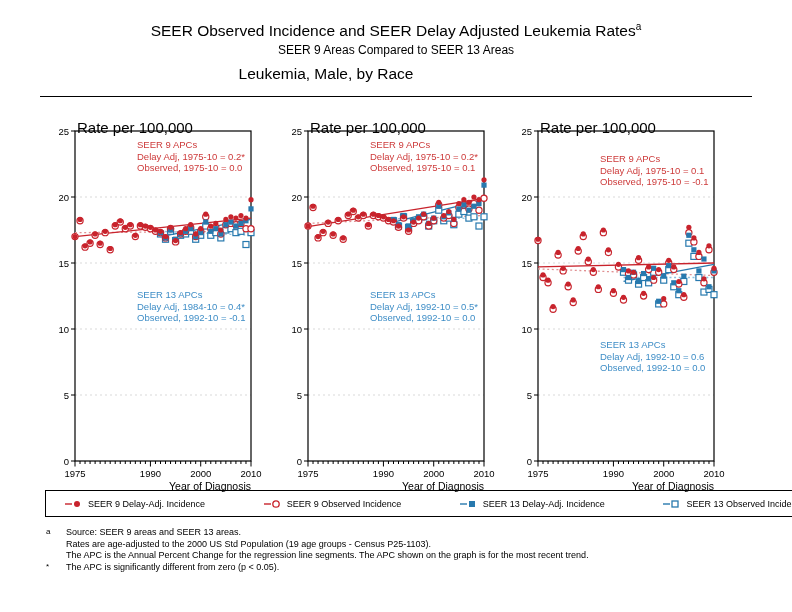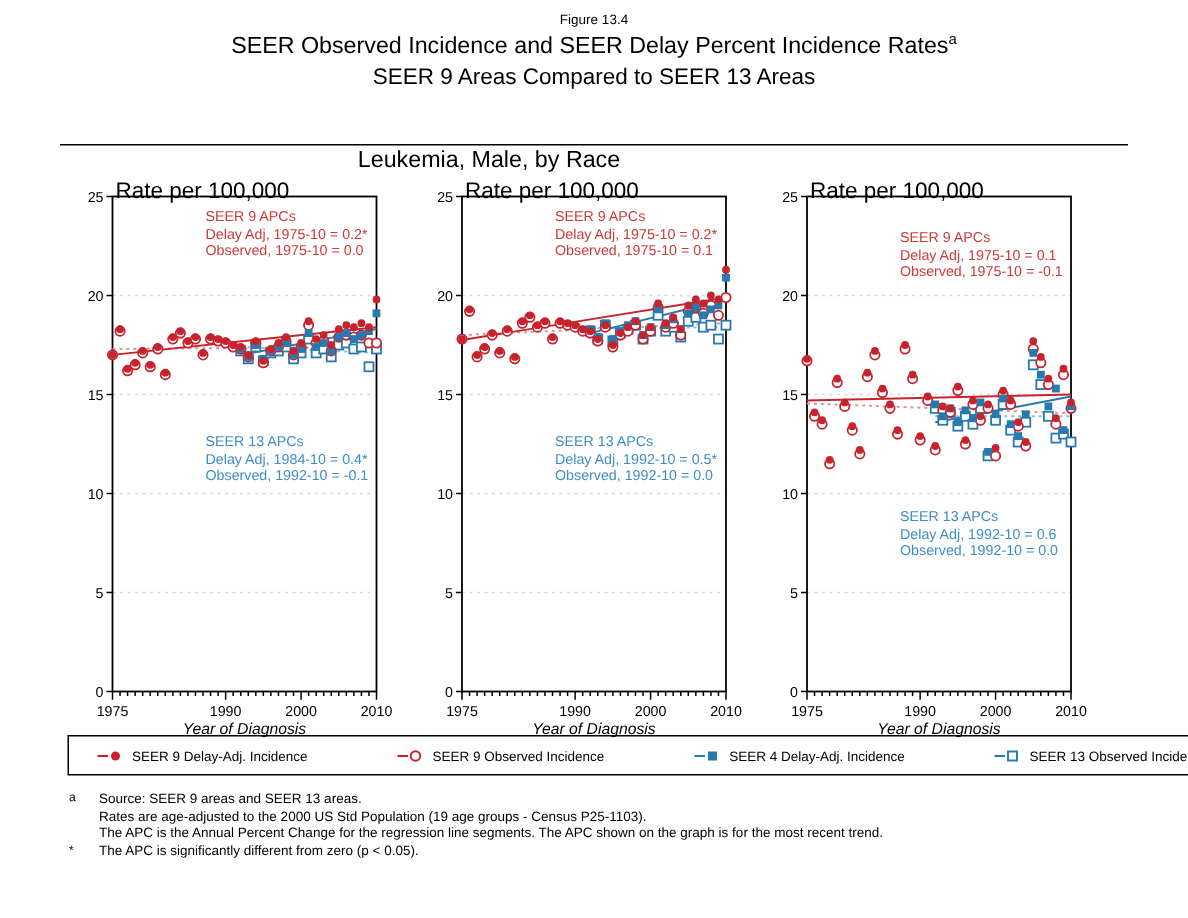--- a/index.html
+++ b/index.html
@@ -1,52 +1,51 @@
 <!DOCTYPE html>
 <html><head>
 <meta charset="utf-8">
 <style>
   html,body{margin:0;padding:0;background:#ffffff;}
   .page{position:relative;width:792px;height:612px;background:#ffffff;overflow:hidden;
         font-family:"Liberation Sans",sans-serif;color:#000;}
   .fig-label{position:absolute;top:8px;left:0;width:792px;text-align:center;font-size:9px;}
   .t1{position:absolute;top:21px;left:0;width:792px;text-align:center;font-size:15.5px;}
   .t1 sup{font-size:10px;}
-  .t2{position:absolute;top:43px;left:0;width:792px;text-align:center;font-size:15px;}
-  .t3{position:absolute;top:65px;left:0;width:652px;text-align:center;font-size:15.5px;margin-top:33px;}
+  .t2{position:absolute;top:43px;left:0;width:792px;text-align:center;font-size:12px;}
+  .t3{position:absolute;top:65px;left:0;width:652px;text-align:center;font-size:15.5px;}
   .rule{position:absolute;top:96px;left:40px;width:712px;border-top:1.5px solid #000;}
   .panel{position:absolute;top:103px;width:230px;height:400px;}
   .panel-1{left:45px;} .panel-2{left:278px;} .panel-3{left:508px;}
   .panel-title{position:absolute;top:0;left:30px;width:176px;text-align:center;font-size:13.5px;}
   .y-unit{position:absolute;top:16px;left:32px;font-size:15px;}
   svg.plot{position:absolute;top:25px;left:0;}
   svg text{font-family:"Liberation Sans",sans-serif;}
-  .x-title{position:absolute;top:377px;left:30px;width:176px;text-align:center;font-size:10.5px;font-style:italic;}
+  .x-title{position:absolute;top:377px;left:30px;width:176px;text-align:right;font-size:10.5px;}
   .anno{position:absolute;font-size:9.5px;line-height:11.5px;white-space:nowrap;margin-left:28px;}
   .anno div{pointer-events:none;}
   .anno-red{left:64px;top:36px;color:#cd3a3a;}
   .anno-blue{left:64px;top:186px;color:#3e8dc6;}
   .panel-3 .anno-red{top:50px;}
   .panel-3 .anno-blue{top:236px;}
   .legend{position:absolute;top:490px;left:45px;width:780px;height:27px;border:1.5px solid #000;
           box-sizing:border-box;display:flex;align-items:center;justify-content:space-between;padding:0 18px;}
   .legend-item{display:flex;align-items:center;gap:4px;font-size:9px;}
   .legend-marker{display:inline-flex;align-items:center;}
   .footnotes{position:absolute;top:527px;left:46px;width:724px;font-size:9px;line-height:11.6px;}
   .fn-row{display:flex;}
   .fn-marker{width:20px;flex:none;font-size:8px;position:relative;top:-1px;}
   .fn-text{flex:1;}
 </style>
 </head>
 <body>
 
 <div class="page">
 
-  <div class="fig-label">Figure 13.4</div>
-  <div class="t1"><span>SEER Observed Incidence and SEER Delay Percent Incidence Rates</span><sup>a</sup></div>
+  <div class="t1"><span>SEER Observed Incidence and SEER Delay Adjusted Leukemia Rates</span><sup>a</sup></div>
   <div class="t2">SEER 9 Areas Compared to SEER 13 Areas</div>
   <div class="t3">Leukemia, Male, by Race</div>
   <div class="rule"></div>
 
   <div class="panel panel-1">
     <div class="y-unit">Rate per 100,000</div>
     <svg class="plot" width="230" height="356">
         <line x1="30" x2="206" y1="267" y2="267" stroke="#d9d9d9" stroke-width="1" stroke-dasharray="2,3"></line>
         <line x1="30" x2="206" y1="201" y2="201" stroke="#d9d9d9" stroke-width="1" stroke-dasharray="2,3"></line>
         <line x1="30" x2="206" y1="135" y2="135" stroke="#d9d9d9" stroke-width="1" stroke-dasharray="2,3"></line>
@@ -627,21 +626,21 @@
         </span>
       <span>SEER 9 Observed Incidence</span>
     </div>
     <div class="legend-item">
       <span class="legend-marker">
           <svg width="20" height="12">
             <line x1="1" x2="8" y1="6" y2="6" stroke="#2779ae" stroke-width="1.4"></line>
             <rect x="10" y="3" width="6" height="6" fill="#2779ae"></rect>
           </svg>
         </span>
-      <span>SEER 4 Delay-Adj. Incidence</span>
+      <span>SEER 13 Delay-Adj. Incidence</span>
     </div>
     <div class="legend-item">
       <span class="legend-marker">
           <svg width="20" height="12">
             <line x1="1" x2="8" y1="6" y2="6" stroke="#2779ae" stroke-width="1.4"></line>
             <rect x="10" y="3" width="6" height="6" fill="#fff" stroke="#2779ae" stroke-width="1.3"></rect>
           </svg>
         </span>
       <span>SEER 13 Observed Incidence</span>
     </div>

